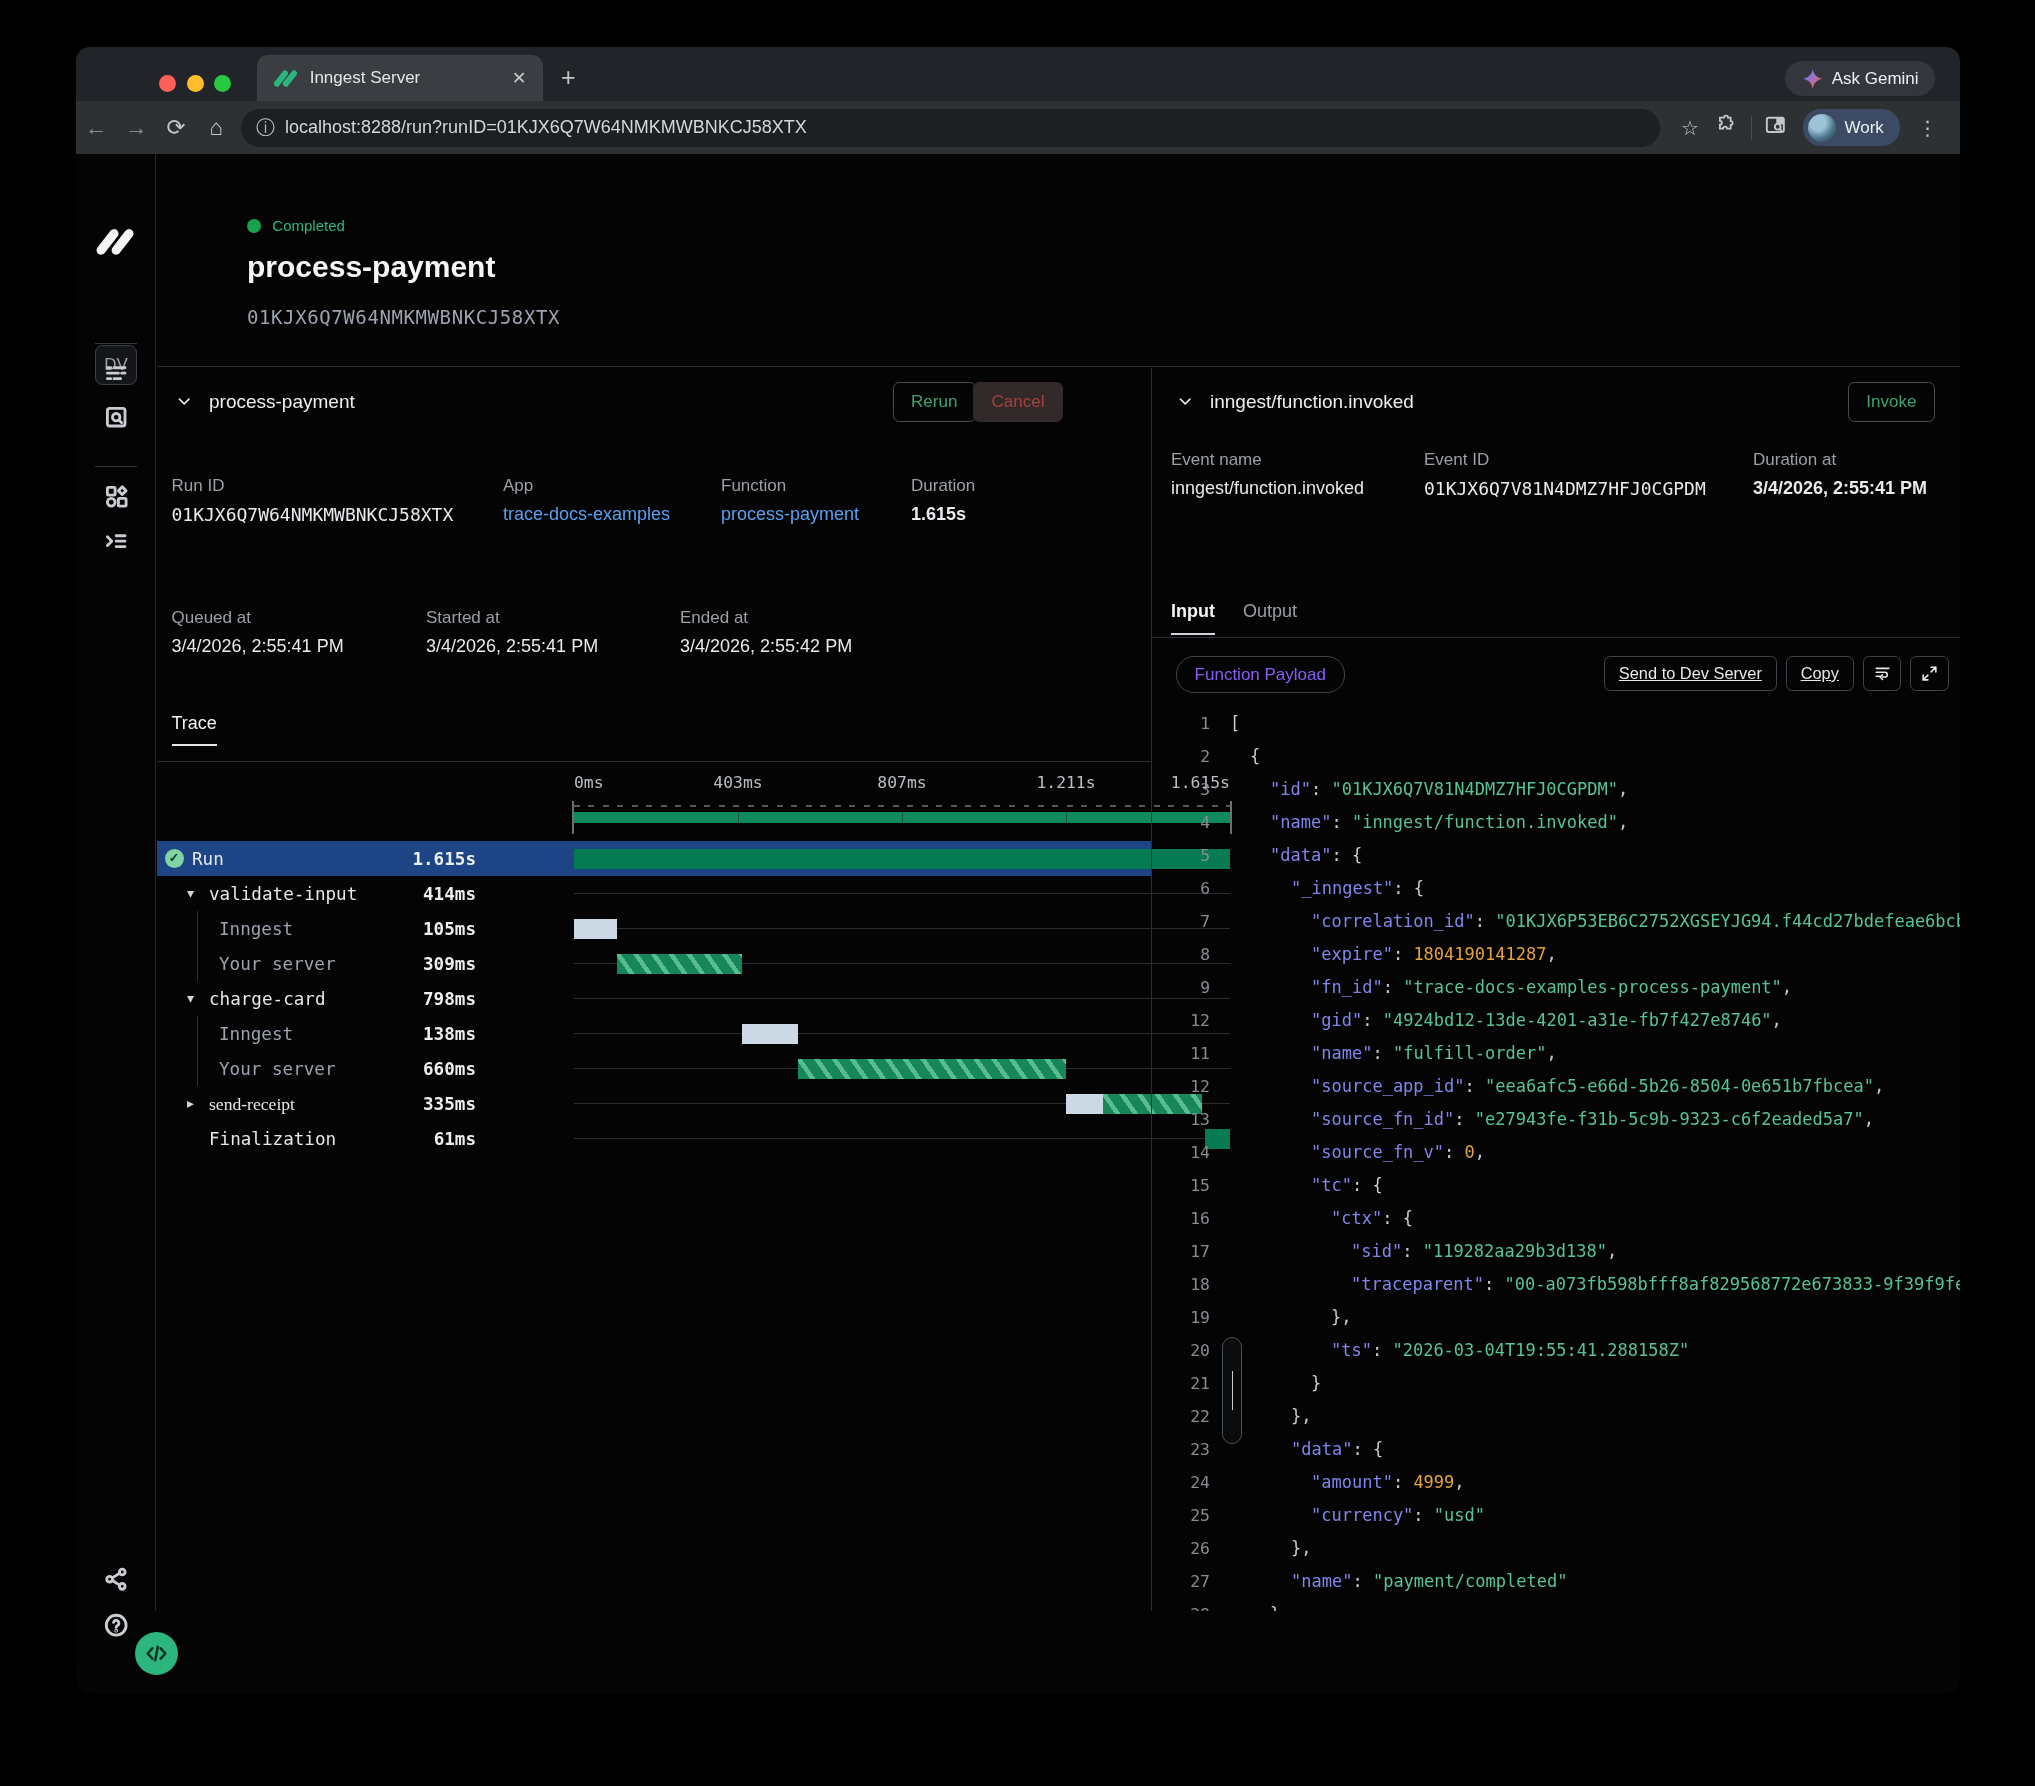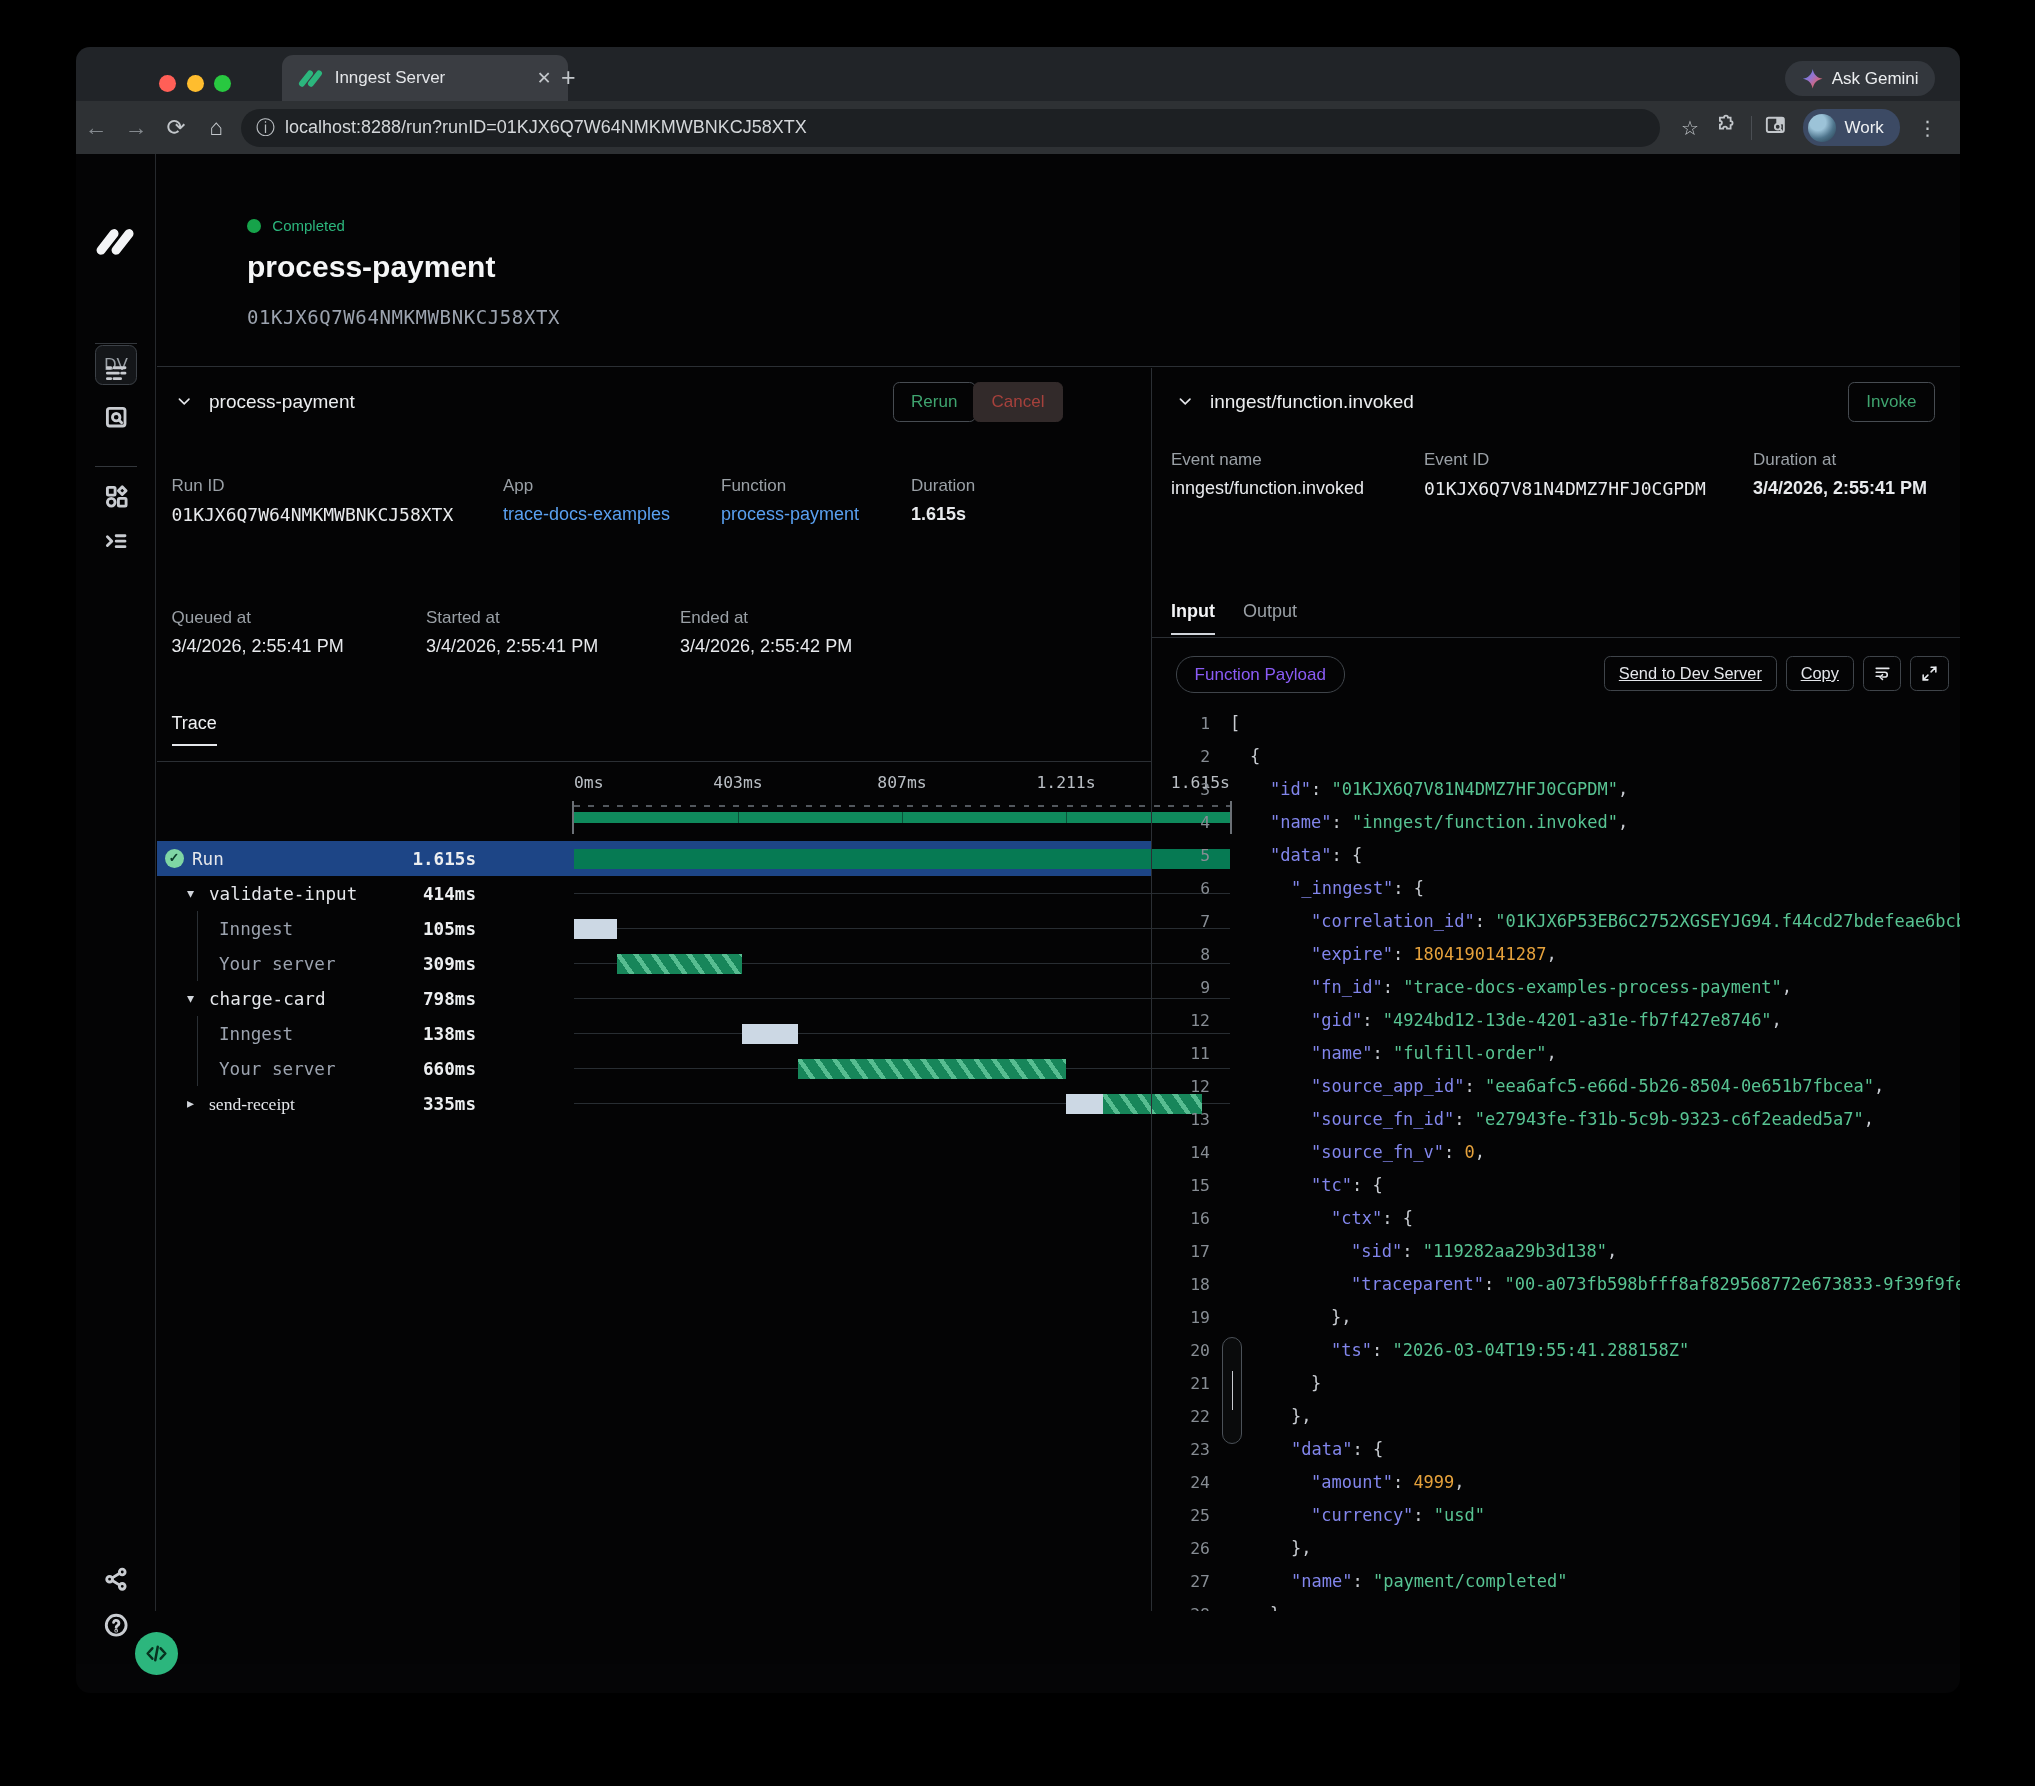--- a/index.html
+++ b/index.html
@@ -11,21 +11,21 @@
   #window { position:absolute; left:76px; top:47px; width:1884px; height:1646px;
     border-radius:14px; overflow:hidden; background:#050506; }
 
   
   #tabstrip { position:absolute; left:0; top:0; width:100%; height:54px; background:#212428; }
   .traffic { position:absolute; top:28px; width:17px; height:17px; border-radius:50%; }
   #tl-close { left:83px; background:#ff5f57; }
   #tl-min   { left:111px; background:#ffbd2e; }
   #tl-max   { left:138px; background:#28c840; }
   #tab { position:absolute; left:181px; top:8.2px; width:286px; height:46px; background:#3a3d42;
-    border-radius:11.3px 11.3px 0 0; display:flex; align-items:center; padding:0 16.4px; gap:11.3px;margin-left:25px; }
+    border-radius:11.3px 11.3px 0 0; display:flex; align-items:center; padding:0 16.4px; gap:11.3px; }
   #tab .title { color:#e3e5e8; font-size:17px; flex:1; }
   #tab .close { color:#c3c7cb; font-size:17.6px; cursor:default; }
   #newtab { position:absolute; left:485px; top:17.6px; color:#c3c7cb; font-size:25px; line-height:25px; }
   #askgemini { position:absolute; right:25px; top:14px; height:35px; padding:0 16.4px; background:#33373d;
     border-radius:17.6px; display:flex; align-items:center; gap:8.8px; color:#eceef0; font-size:17px; }
 
   
   #toolbar { position:absolute; left:0; top:54px; width:100%; height:53px; background:#2e3134;
     display:flex; align-items:center; }
   .navicon { color:#c3c7cb; font-size:22.7px; width:40px; text-align:center; }
@@ -410,20 +410,28 @@
             </div>
           </div>
           <div class="trow">
             <span class="caret">▸</span>
             <span class="rname" style="left: 52px; font-family: Liberation Serif, serif;">send-receipt</span>
             <span class="rdur">335ms</span>
             <div class="lane">
               <div class="hair"></div>
               <div class="tbar queue" style="left: 75.0464%; width: 5.57276%;"></div>
               <div class="tbar exec" style="left: 80.6192%; width: 15.1703%;"></div>
+            </div>
+          </div>
+          <div class="trow">
+            <span class="rname" style="left: 52px;">Finalization</span>
+            <span class="rdur">61ms</span>
+            <div class="lane">
+              <div class="hair"></div>
+              <div class="tbar solid" style="left: 96.2229%; width: 3.77709%;"></div>
             </div>
           </div>
         </div>
 
       <div id="resize-handle">
           <i></i>
         </div>
     </div>
 
     <div id="event-panel">

